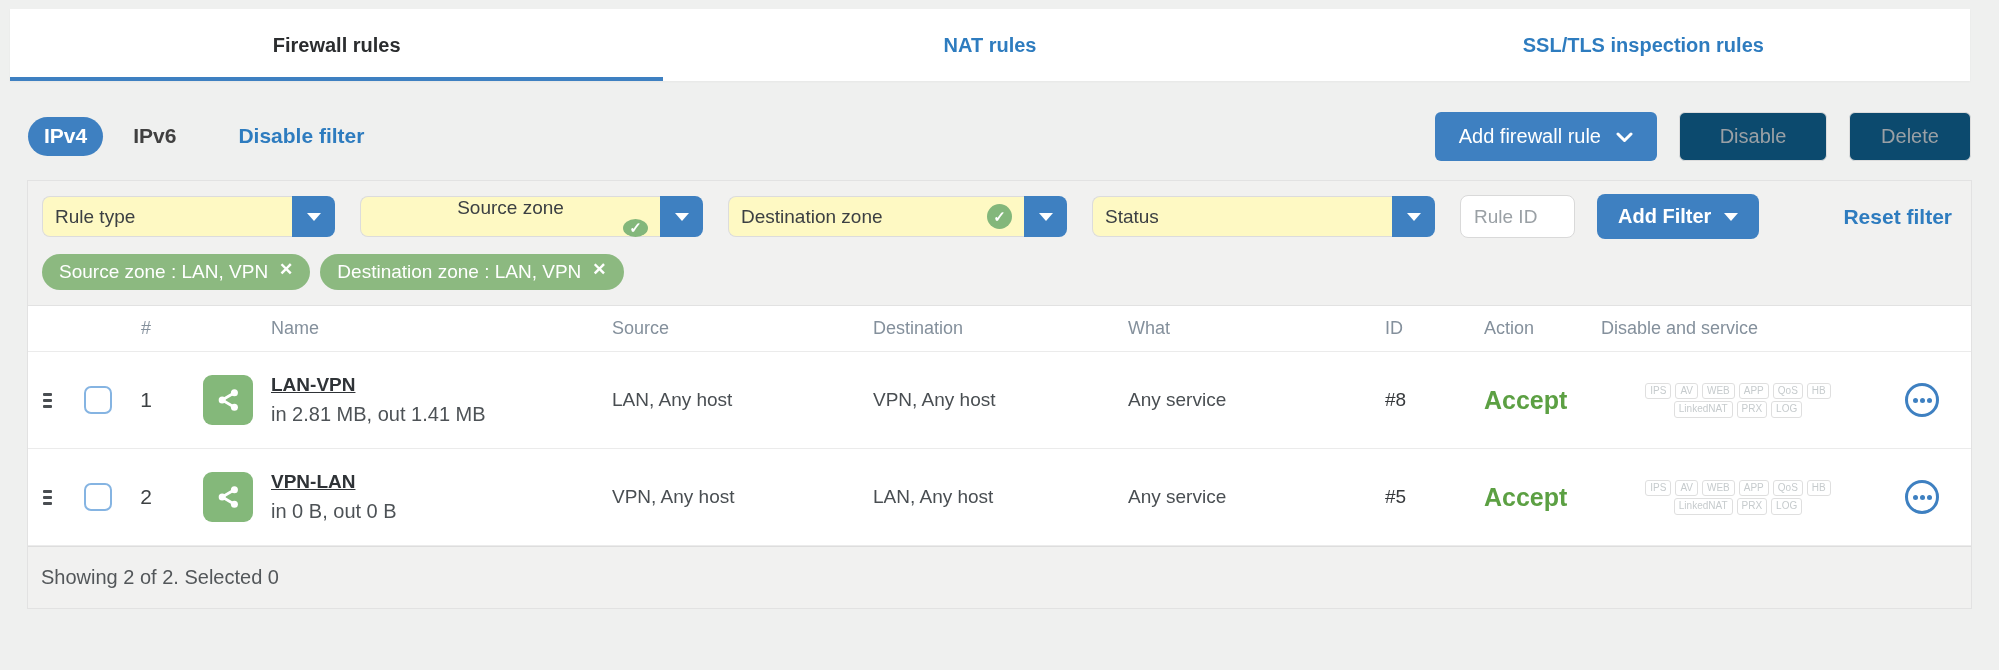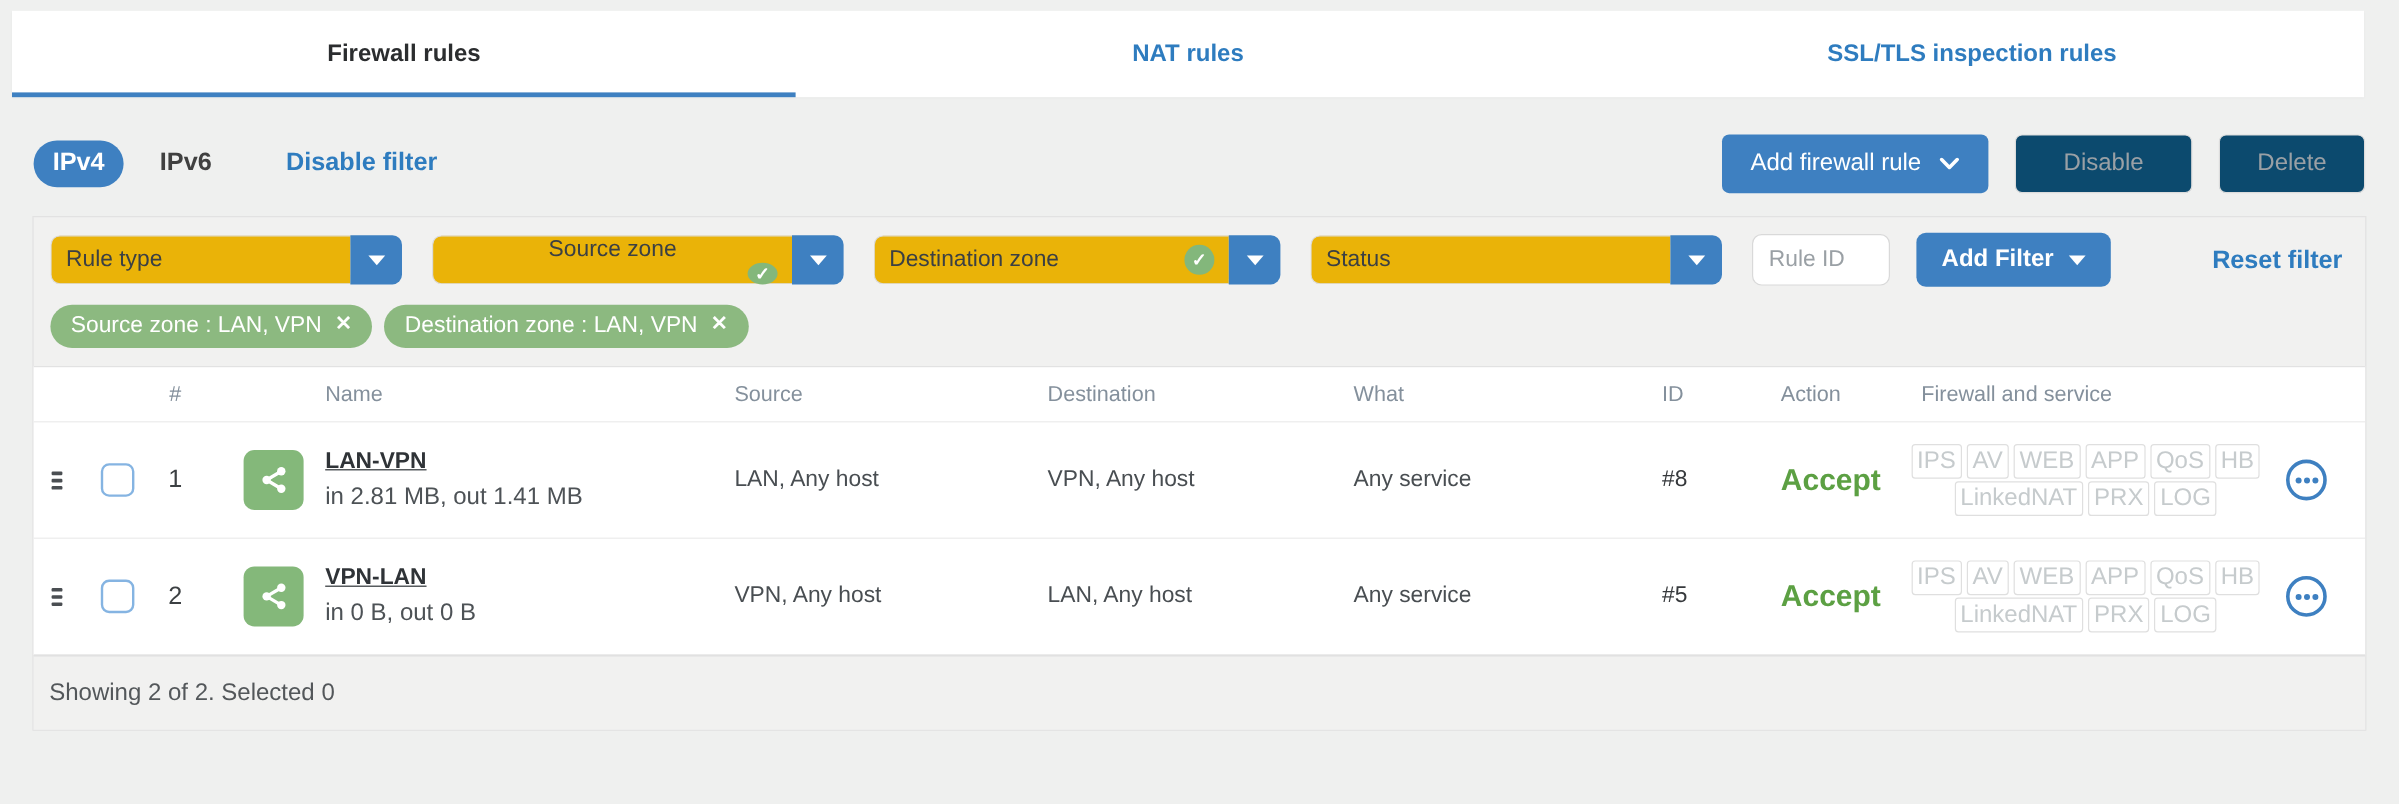--- a/index.html
+++ b/index.html
@@ -33,21 +33,21 @@
   .btn-primary { background:#3e80c1; color:#fff; padding:0 24px; gap:15px; }
   .btn-secondary { background:#0c4a6e; border:1px solid #dcdcdc; color:#9aa0a5; }
   .btn-disable { width:148px; margin-left:22px; }
   .btn-delete  { width:122px; margin-left:22px; }
 
   
   .panel { margin:19px 27px 0 27px; border:1px solid #e2e2e2; background:#f1f1f0; }
 
   .filter-row { display:flex; align-items:center; padding:13px 15px 13px 14px; }
   .dd { display:flex; height:41px; margin-right:25px; }
-  .dd-field { background:#eab308; border:1px solid #dcdcdc; border-right:none;
+  .dd-field { background:#fef9c3; border:1px solid #dcdcdc; border-right:none;
               border-radius:8px 0 0 8px; display:flex; align-items:center;
               padding:0 12px; font-size:19px; color:#3c4043; }
   .dd-field.w-ruletype { width:250px; }
   .dd-field.w-srczone  { width:300px;flex-direction:column; }
   .dd-field.w-dstzone  { width:296px; }
   .dd-field.w-status   { width:300px; }
   .check-circle { margin-left:auto; width:25px; height:25px; border-radius:50%;
                   background:#83b77b; color:#fff; font-size:15px; font-weight:bold;
                   display:flex; align-items:center; justify-content:center; }
   .dd-btn { width:43px; background:#3e80c1; border-radius:0 8px 8px 0;
@@ -91,21 +91,21 @@
   .name-cell { display:flex; flex-direction:column; }
   .rule-name { font-weight:bold; font-size:19px; color:#2f3337; text-decoration:underline;
                cursor:pointer; width:max-content; }
   .rule-traffic { font-size:20px; color:#4d5256; margin-top:7px; }
 
   .id-val { font-size:19px; color:#36393c; }
   .accept { color:#5ca043; font-weight:bold; font-size:25px; cursor:pointer; }
 
   .badges { display:flex; flex-direction:column; align-items:center; gap:2px; padding:0 8px; }
   .badge-line { display:flex; gap:4px; justify-content:center; }
-  .badge { border:1px solid #dfdfdf; color:#c6cbcd; font-size:20px; padding:1px 4px;
+  .badge { border:1px solid #dfdfdf; color:#c6cbcd; font-size:10px; padding:1px 4px;
            border-radius:3px; background:#fff; line-height:1.25; }
 
   .more-btn { width:34px; height:34px; border-radius:50%; border:3px solid #3e80c1;
               display:flex; align-items:center; justify-content:center; gap:2px;
               cursor:pointer; margin-left:17px; }
   .more-btn i { width:5px; height:5px; border-radius:50%; background:#3e80c1; }
 
   .table-footer { background:#f1f1f0; border-top:1px solid #dddddd; height:62px;
                   display:flex; align-items:center; padding-left:13px;
                   font-size:20px; color:#53575a; }
@@ -215,21 +215,21 @@
       <div></div>
       <div></div>
       <div class="cell-center">#</div>
       <div></div>
       <div class="cell-pad">Name</div>
       <div class="cell-pad">Source</div>
       <div class="cell-pad">Destination</div>
       <div class="cell-pad">What</div>
       <div class="cell-pad">ID</div>
       <div class="cell-pad">Action</div>
-      <div class="cell-pad">Firewall and service</div>
+      <div class="cell-pad">Disable and service</div>
       <div></div>
     </div>
 
     <div class="grid-row data-row">
       <div class="grip">
           <i></i>
           <i></i>
           <i></i>
         </div>
       <div>

